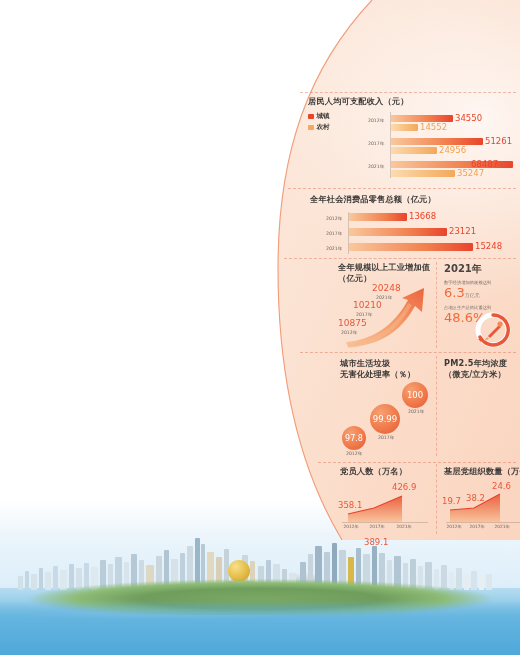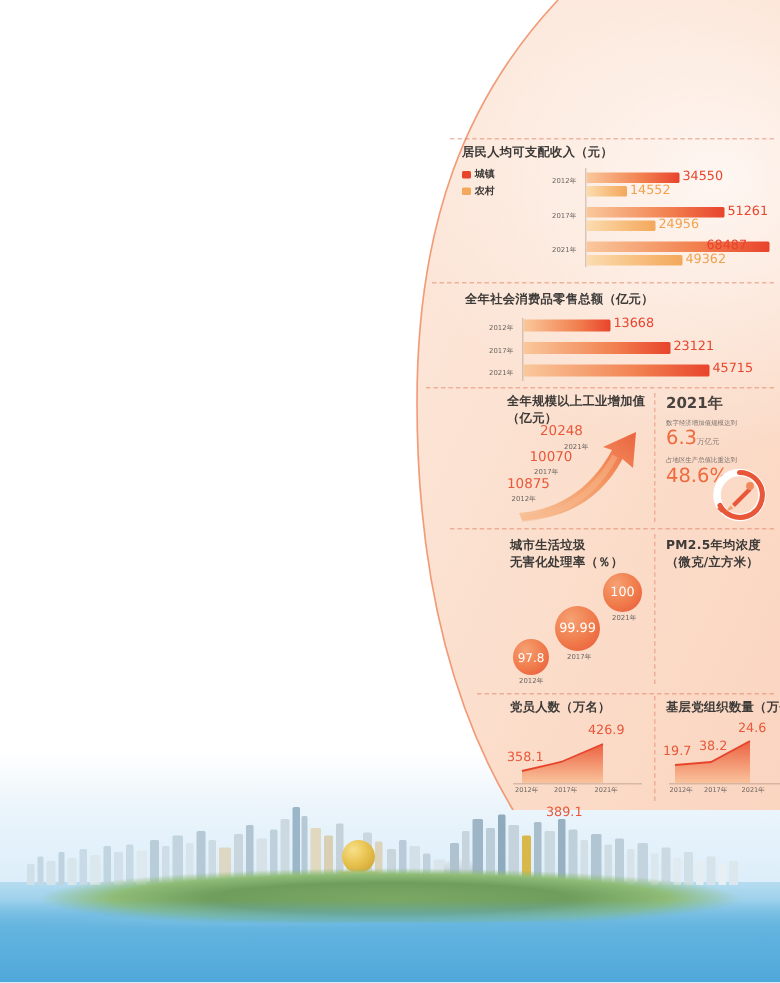--- a/index.html
+++ b/index.html
@@ -218,21 +218,21 @@
         <div class="hyear" style="left:22px;top:31px;">2017年</div>
         <div class="hbar urban" style="left:45px;top:28px;width:92px;height:7px;"></div>
         <div class="hval urban" style="left:139px;top:26px;">51261</div>
         <div class="hbar rural" style="left:45px;top:37px;width:46px;height:7px;"></div>
         <div class="hval rural" style="left:93px;top:35px;">24956</div>
 
         <div class="hyear" style="left:22px;top:54px;">2021年</div>
         <div class="hbar urban" style="left:45px;top:51px;width:122px;height:7px;"></div>
         <div class="hval urban" style="left:125px;top:49px;">68487</div>
         <div class="hbar rural" style="left:45px;top:60px;width:64px;height:7px;"></div>
-        <div class="hval rural" style="left:111px;top:58px;">49362</div>
+        <div class="hval rural" style="left:111px;top:58px;">35247</div>
       </div>
     </div>
 
     <div class="divider" style="left:288px;top:188px;width:228px;"></div>
 
     <div class="sec" style="left:300px;top:194px;width:220px;height:62px;">
       <div class="sec-title" style="margin-left:10px;">全年社会消费品零售总额（亿元）</div>
 
       <div style="position:absolute;left:18px;top:16px;width:200px;height:46px;">
         <div class="vaxis" style="left:30px;top:2px;height:42px;"></div>
@@ -240,21 +240,21 @@
         <div class="hyear" style="left:8px;top:6px;">2012年</div>
         <div class="hbar retail" style="left:31px;top:3px;width:58px;height:8px;"></div>
         <div class="hval urban" style="left:91px;top:1px;">13668</div>
 
         <div class="hyear" style="left:8px;top:21px;">2017年</div>
         <div class="hbar retail" style="left:31px;top:18px;width:98px;height:8px;"></div>
         <div class="hval urban" style="left:131px;top:16px;">23121</div>
 
         <div class="hyear" style="left:8px;top:36px;">2021年</div>
         <div class="hbar retail" style="left:31px;top:33px;width:124px;height:8px;"></div>
-        <div class="hval urban" style="left:157px;top:31px;">45715</div>
+        <div class="hval urban" style="left:157px;top:31px;">15248</div>
       </div>
     </div>
 
     <div class="divider" style="left:284px;top:258px;width:232px;"></div>
 
     <div class="sec" style="left:338px;top:262px;width:96px;height:86px;">
       <div class="sec-title">全年规模以上工业增加值</div>
       <div class="sec-title">（亿元）</div>
 
       <div class="arrowwrap" style="left:0;top:22px;width:96px;height:64px;">
@@ -266,24 +266,24 @@
               <stop offset="100%" stop-color="#ea5e38"></stop>
             </linearGradient>
           </defs>
           <path d="M 8 58 C 34 56 56 42 70 16 L 64 14 L 86 4 L 84 28 L 77 22 C 62 50 38 62 10 63 Z" fill="url(#arrGrad)" opacity=".95"></path>
           <path d="M 10 62 C 36 60 58 46 72 20" fill="none" stroke="#f7b78c" stroke-width="4" opacity=".5"></path>
         </svg>
 
         <div class="pv" style="left:0px;top:34px;">10875</div>
         <div class="py" style="left:3px;top:46px;">2012年</div>
 
-        <div class="pv" style="left:15px;top:16px;">10070</div>
+        <div class="pv" style="left:15px;top:16px;">10210</div>
         <div class="py" style="left:18px;top:28px;">2017年</div>
 
-        <div class="pv" style="left:22px;top:-1px;">20248</div>
+        <div class="pv" style="left:34px;top:-1px;">20248</div>
         <div class="py" style="left:38px;top:11px;">2021年</div>
       </div>
     </div>
 
     <div class="vsep" style="left:436px;top:262px;height:86px;"></div>
 
     <div class="sec" style="left:444px;top:262px;width:76px;height:90px;">
       <div class="bigyear">2021年</div>
       <div class="kcap" style="margin-top:4px;">数字经济增加值规模达到</div>
       <div class="kval">

